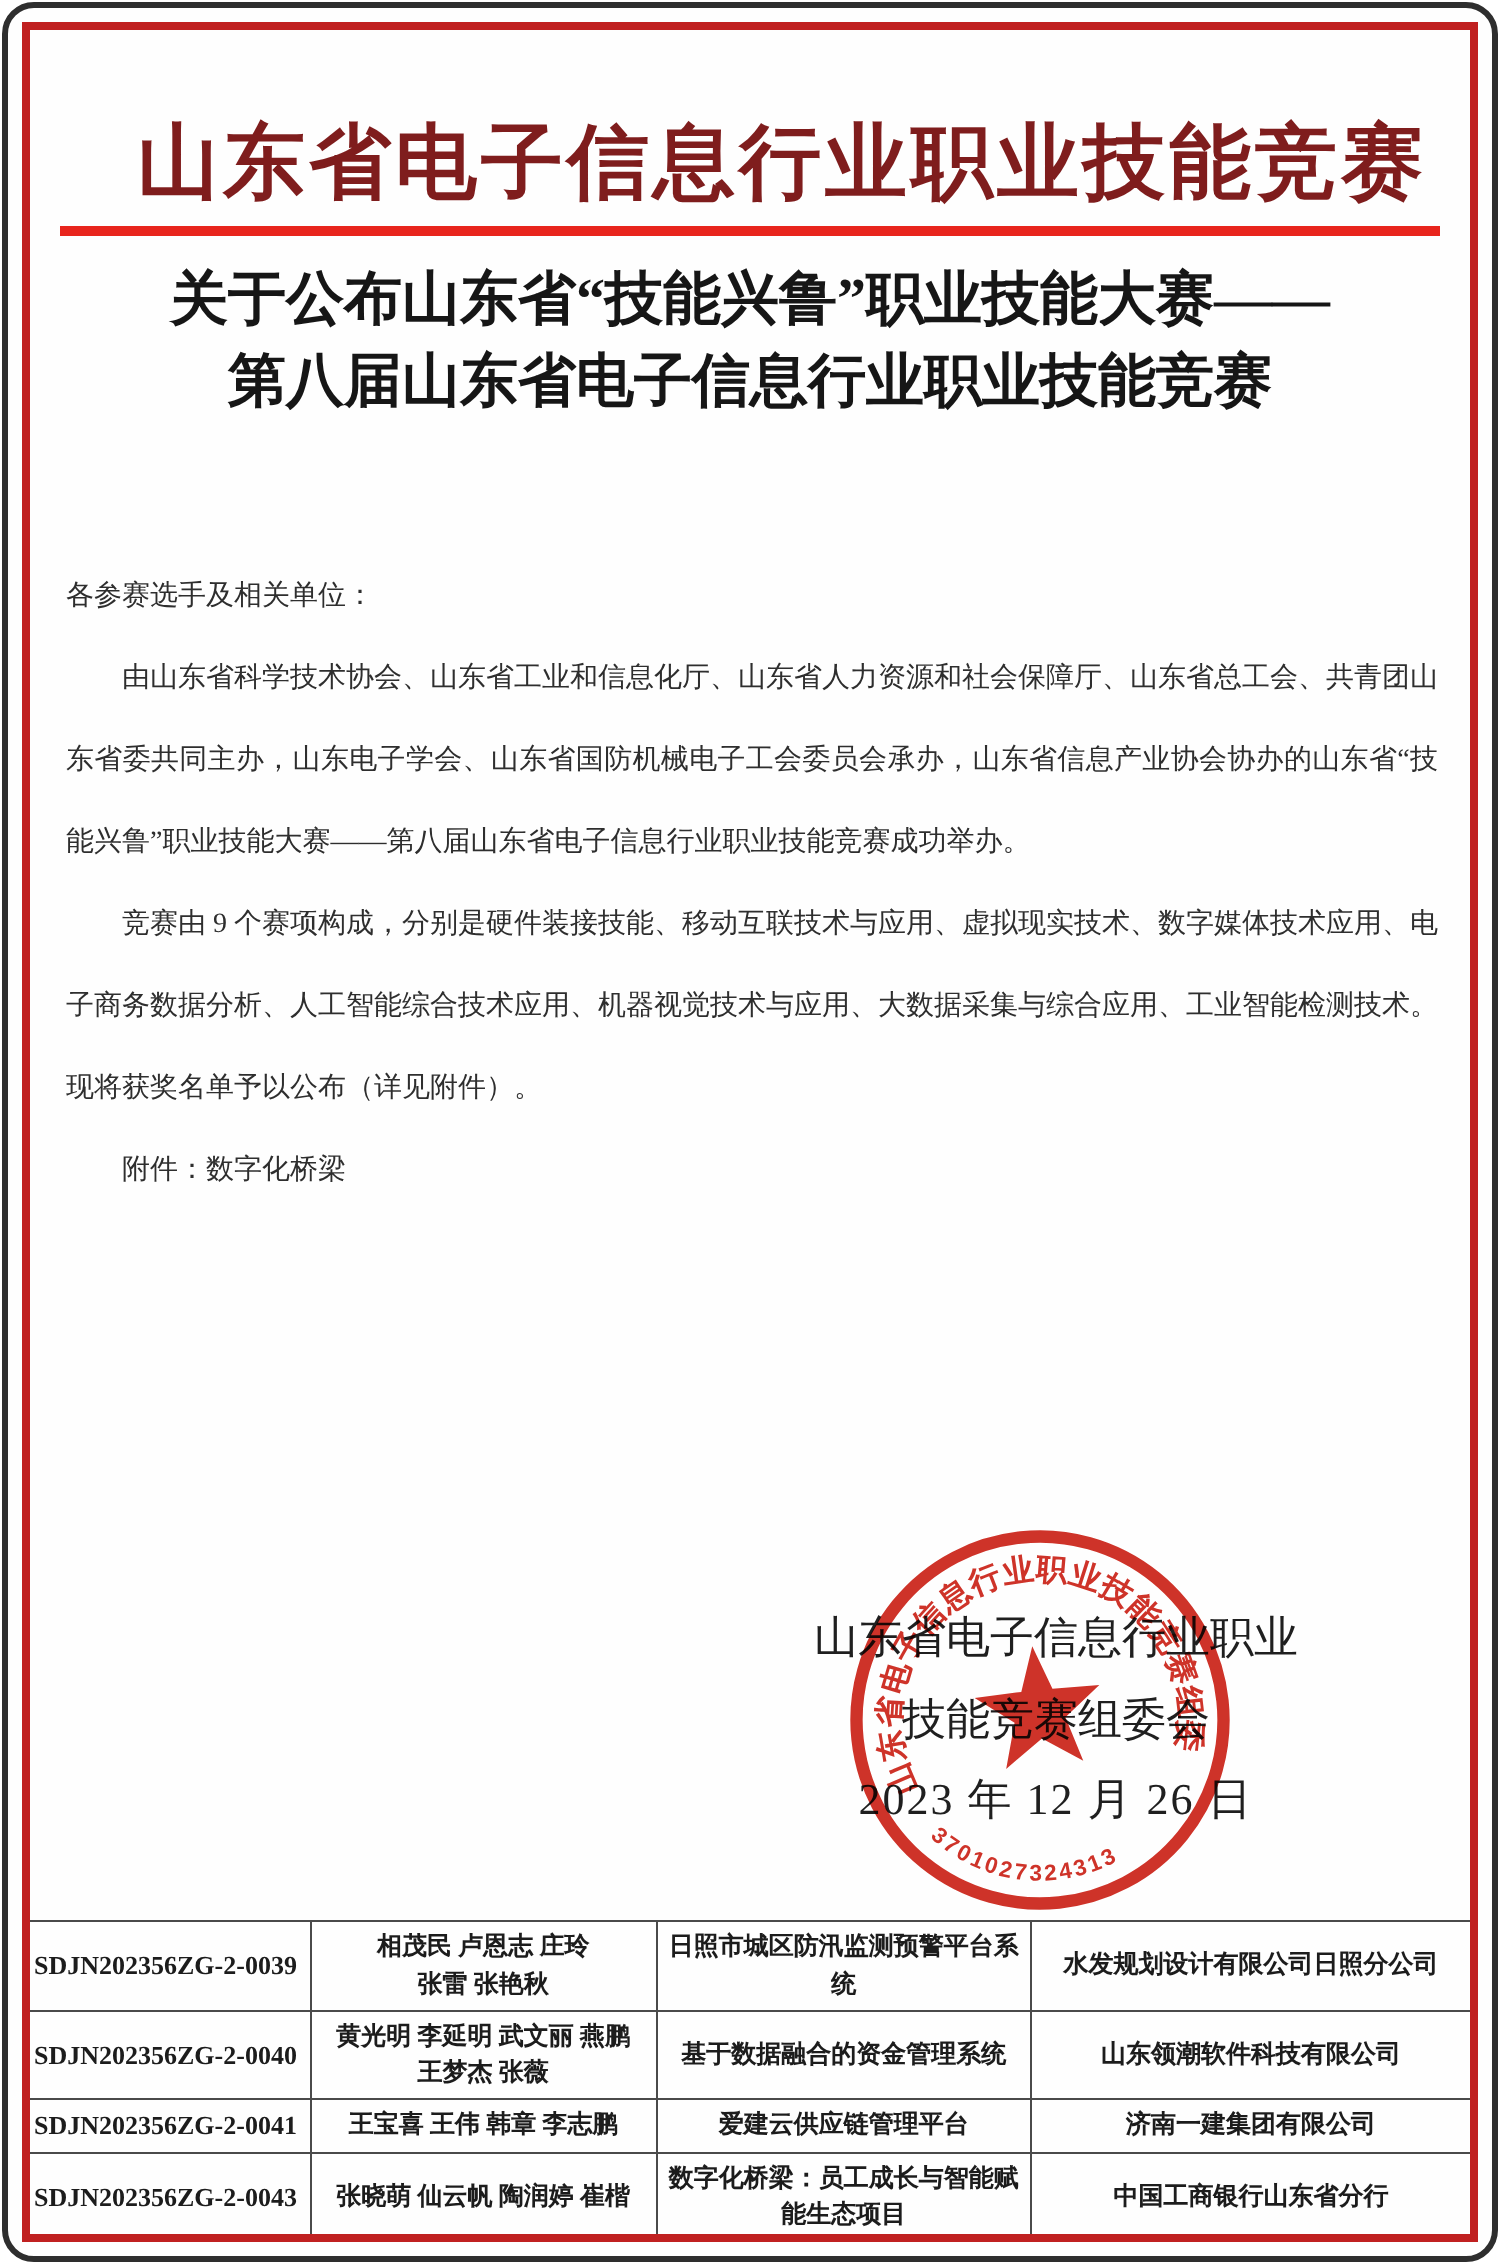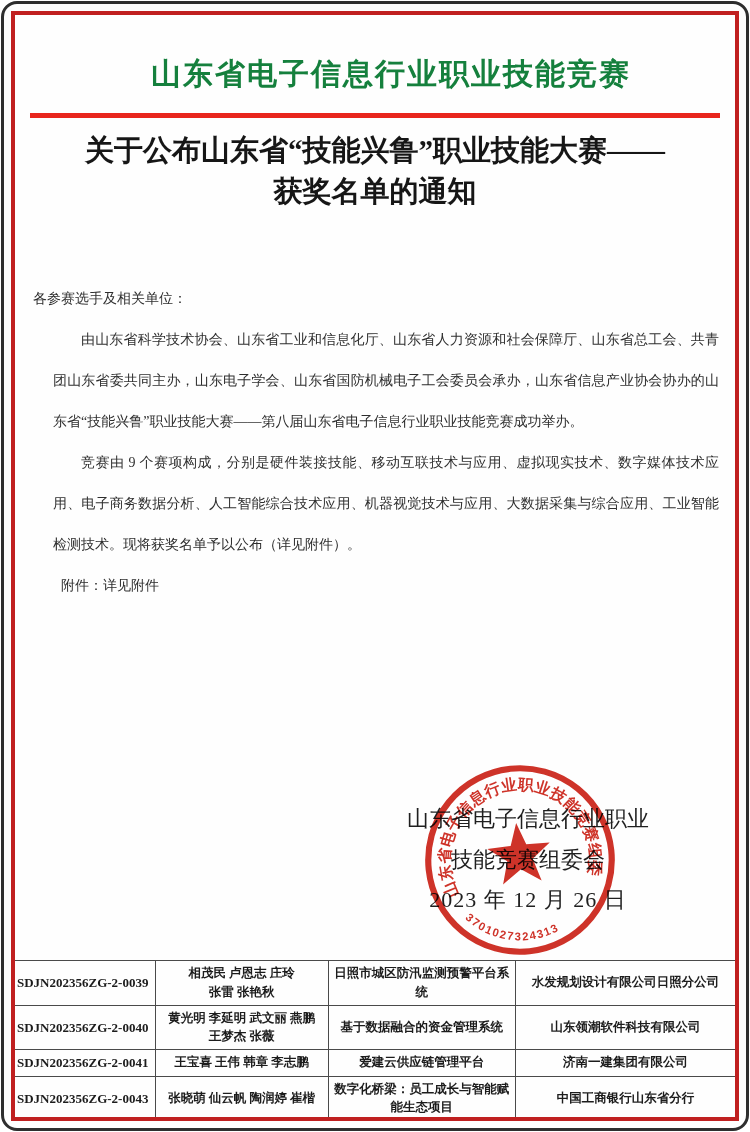--- a/index.html
+++ b/index.html
@@ -16,42 +16,42 @@
   .red-frame{
     position:absolute;inset:7px;
     border:4px solid #c02020;
     pointer-events:none;
     z-index:6;
   }
   .banner-title{
     position:absolute;top:50px;left:0;right:0;
     text-align:center;
     font-family:"Liberation Sans","DejaVu Sans",sans-serif;
-    font-size:30px;font-weight:bold;letter-spacing:2px;
-    color:#15803d;
+    font-size:41px;font-weight:bold;letter-spacing:2px;
+    color:#7f1d1d;
     z-index:2;
     padding-left:32px;
   }
   .banner-rule{
     position:absolute;top:109px;left:26px;right:26px;height:5px;
     background:#e8251d;z-index:2;
   }
   .notice-title{
     position:absolute;top:126px;left:0;right:0;
     text-align:center;
     font-size:29px;font-weight:bold;color:#161616;
     line-height:41px;z-index:2;
   }
   .body-text{
     position:absolute;top:274px;left:29px;right:27px;
     font-size:14px;line-height:41px;color:#2e2e2e;
     text-align:justify;z-index:2;
   }
   .body-text p{margin:0;}
-  .body-text p.indent{text-indent:2em;margin-left:20px;}
+  .body-text p.indent{text-indent:2em;}
   .attachment-line{margin-top:24px;text-indent:2em;}
   .signature{
     position:absolute;top:802px;right:34px;width:368px;
     text-align:center;font-size:22px;color:#1f1f1f;
     line-height:26px;z-index:2;
   }
   .signature .sig-line2{margin-top:15px;}
   .signature .sig-date{margin-top:14px;letter-spacing:1px;}
   .seal{
     position:absolute;left:416px;top:756px;width:200px;height:200px;
@@ -89,28 +89,28 @@
 <body>
 
 <div class="page">
   <div class="red-frame"></div>
 
   <div class="banner-title">山东省电子信息行业职业技能竞赛</div>
   <div class="banner-rule"></div>
 
   <div class="notice-title">
     <div>关于公布山东省“技能兴鲁”职业技能大赛——</div>
-    <div>获奖名单的通知</div>
+    <div>第八届山东省电子信息行业职业技能竞赛</div>
   </div>
 
   <div class="body-text">
     <p>各参赛选手及相关单位：</p>
     <p class="indent">由山东省科学技术协会、山东省工业和信息化厅、山东省人力资源和社会保障厅、山东省总工会、共青团山东省委共同主办，山东电子学会、山东省国防机械电子工会委员会承办，山东省信息产业协会协办的山东省“技能兴鲁”职业技能大赛——第八届山东省电子信息行业职业技能竞赛成功举办。</p>
     <p class="indent">竞赛由 9 个赛项构成，分别是硬件装接技能、移动互联技术与应用、虚拟现实技术、数字媒体技术应用、电子商务数据分析、人工智能综合技术应用、机器视觉技术与应用、大数据采集与综合应用、工业智能检测技术。现将获奖名单予以公布（详见附件）。</p>
-    <p class="attachment-line">附件：详见附件</p>
+    <p class="attachment-line">附件：数字化桥梁</p>
   </div>
 
   <div class="signature">
     <div class="sig-line1">山东省电子信息行业职业</div>
     <div class="sig-line2">技能竞赛组委会</div>
     <div class="sig-date">2023 年 12 月 26 日</div>
   </div>
 
   <svg class="seal" viewBox="0 0 194 194">
     <defs>

